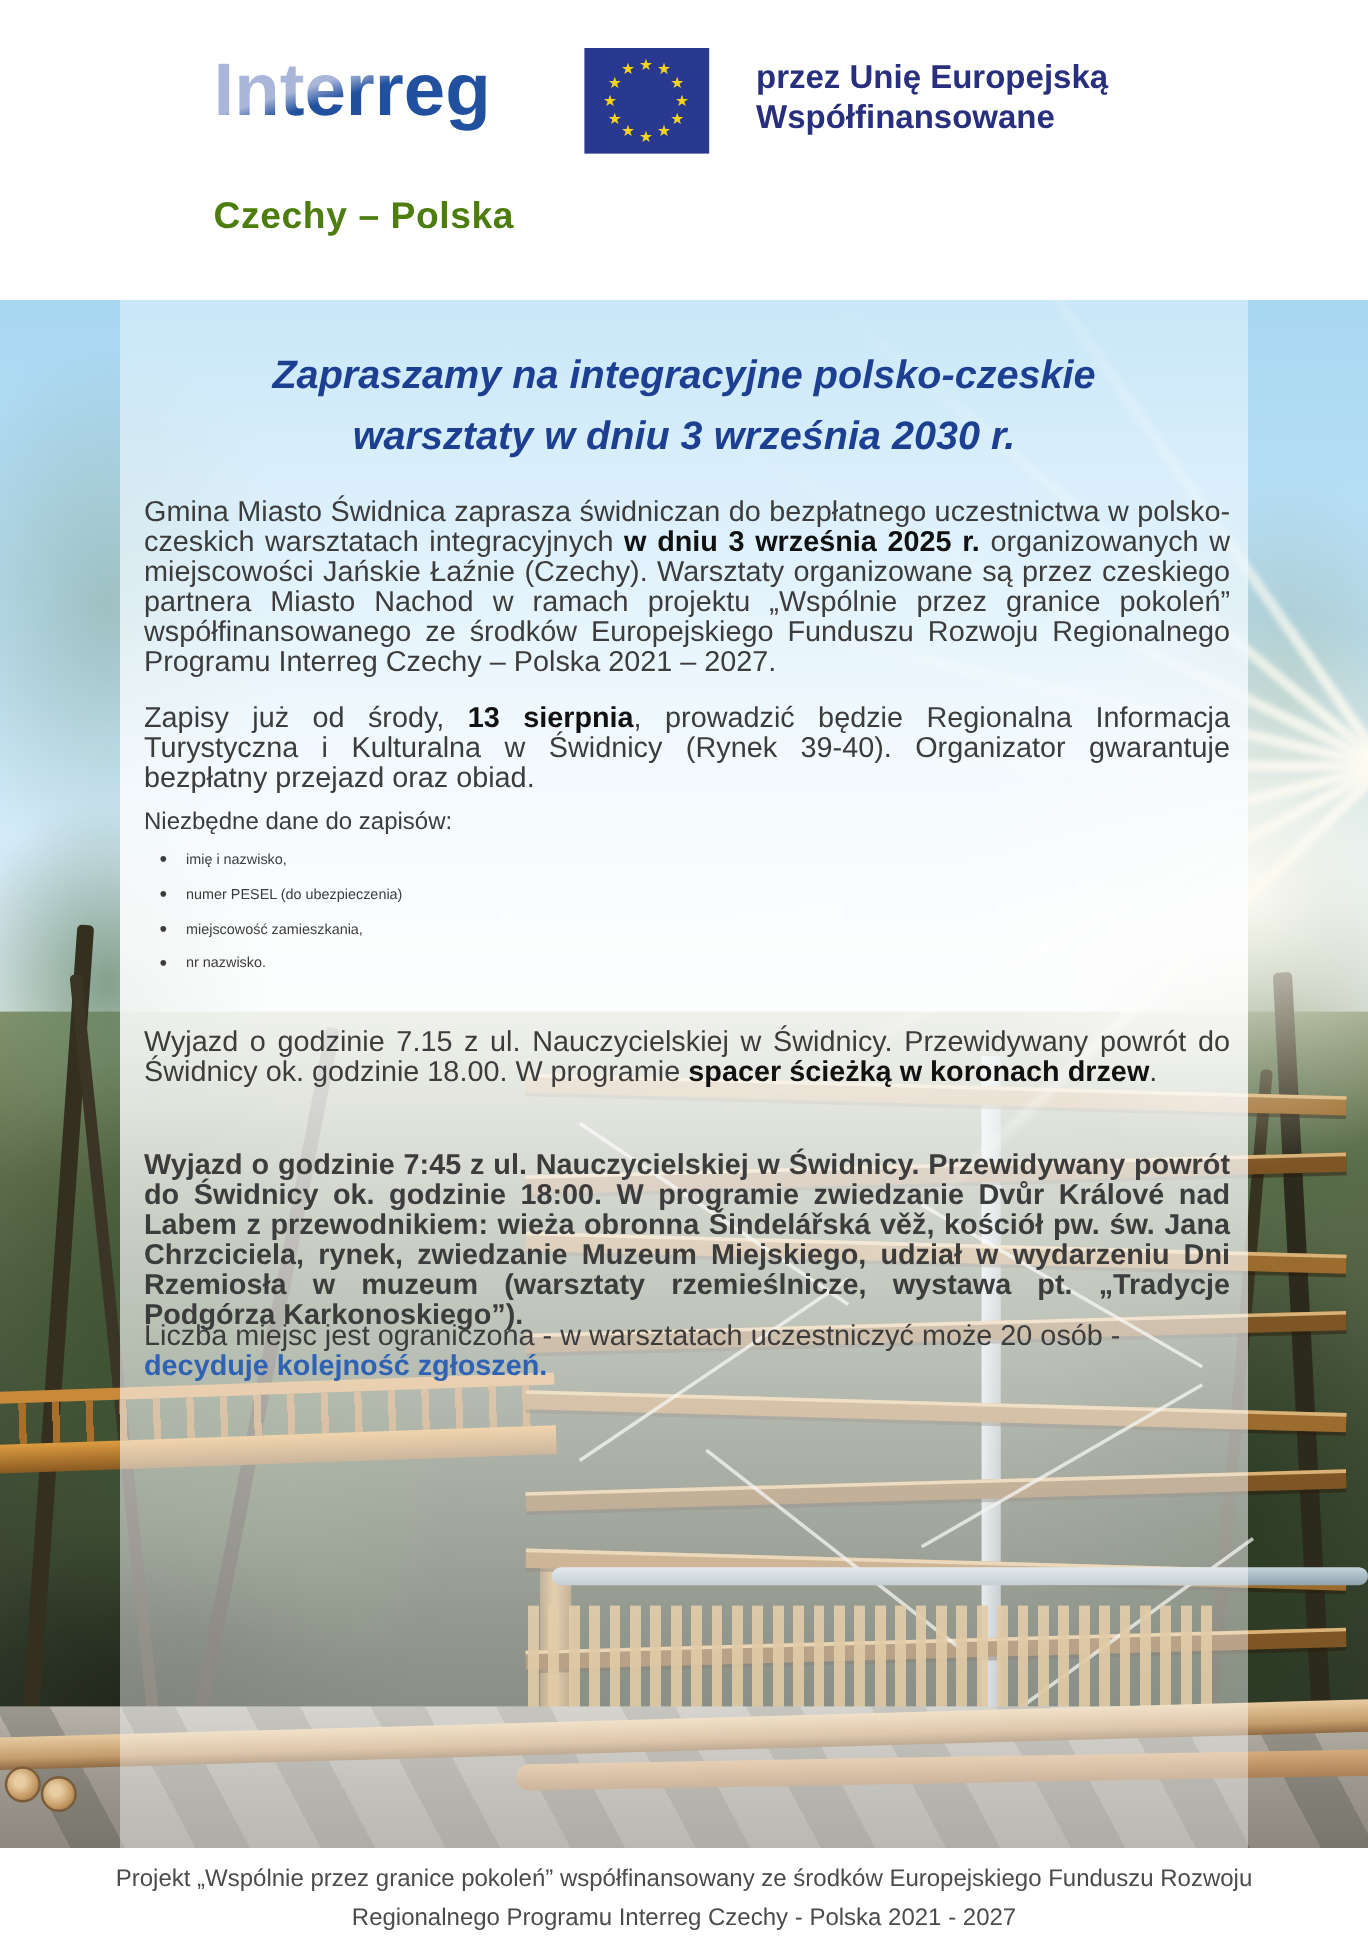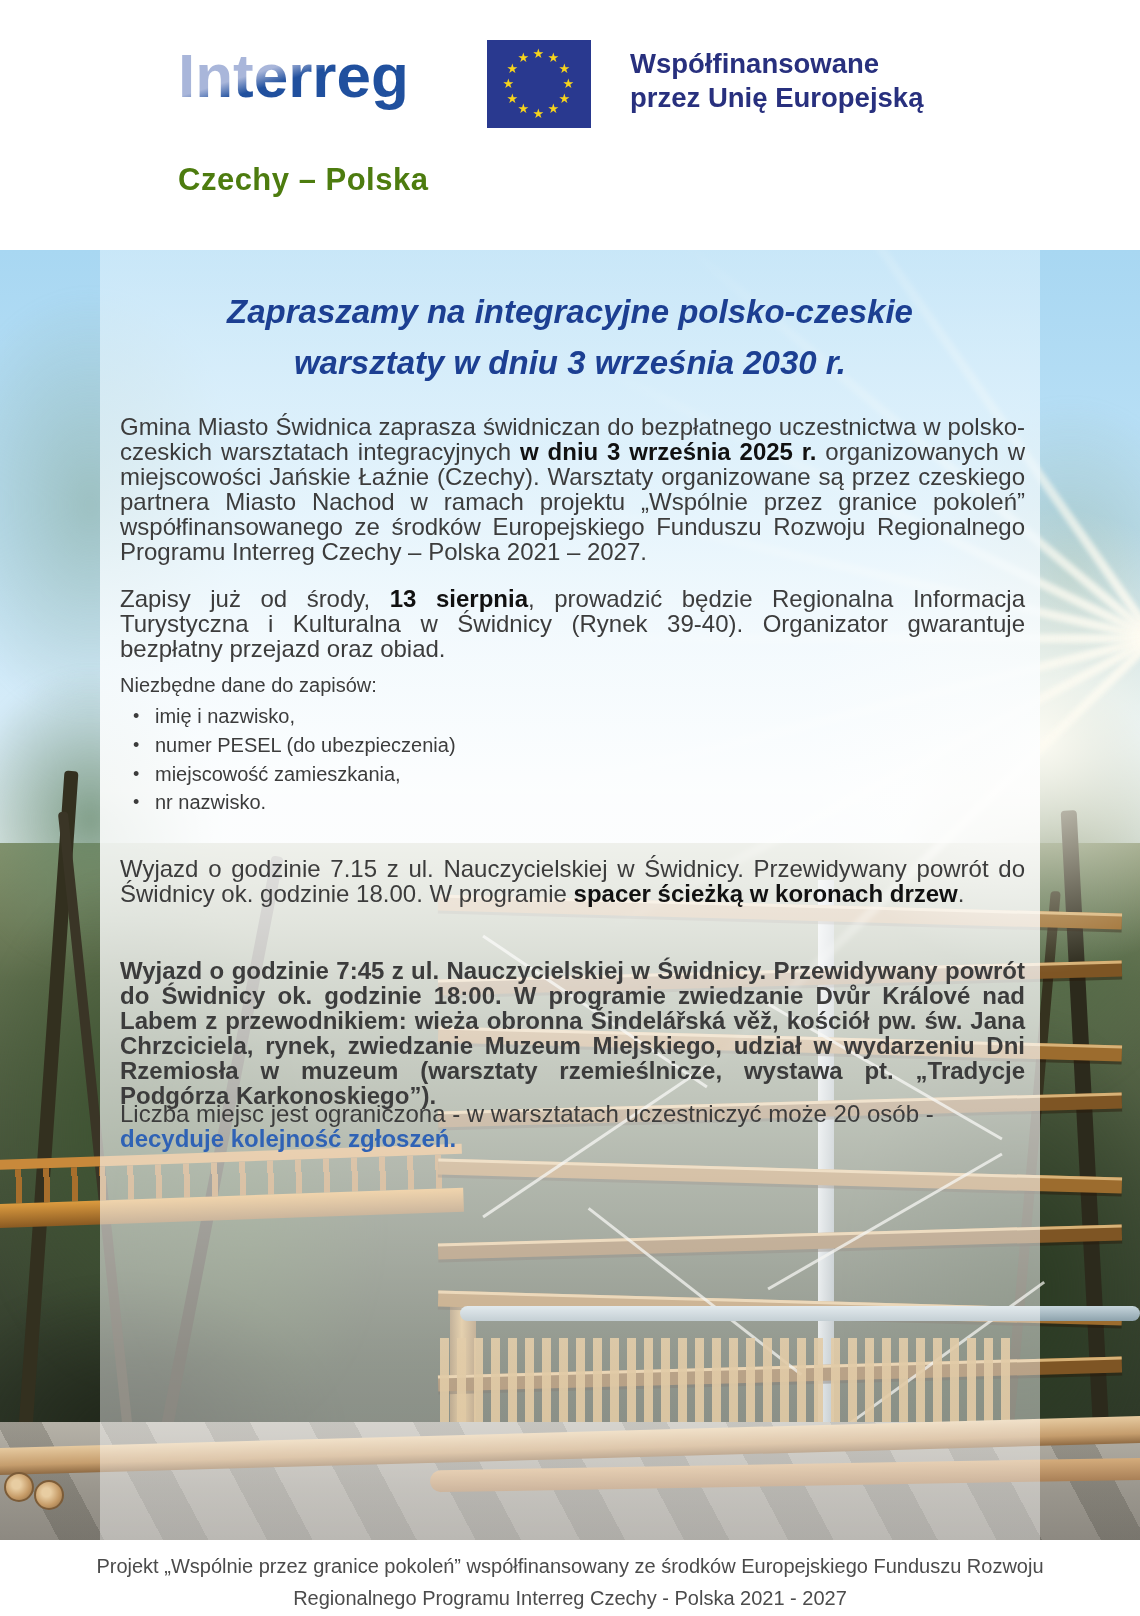--- a/index.html
+++ b/index.html
@@ -124,21 +124,21 @@
   .para{
     position:absolute;left:120px;width:905px;
     color:#3c3c3c;font-size:24px;line-height:25px;text-align:justify;
   }
   .para .b{font-weight:bold;color:#111111;}
   .para .bb{font-weight:bold;color:#2f62b5;}
   .p1{top:414px;}
   .p2{top:586px;}
   .list-heading{position:absolute;left:120px;top:674px;color:#3c3c3c;font-size:20px;}
   .biglist{position:absolute;left:120px;top:702px;margin:0;padding:0;list-style:none;
-    color:#3c3c3c;font-size:20px;line-height:28.8px;}
+    color:#3c3c3c;font-size:12px;line-height:28.8px;}
   .biglist li{position:relative;padding-left:35px;}
   .biglist li:before{content:"•";position:absolute;left:13px;font-size:18px;}
   .p3{top:856px;}
   .p4{top:958px;font-weight:bold;}
   .p5{top:1101px;text-align:left;}
   
   .footer{
     position:absolute;left:0;top:1540px;width:1140px;height:76px;background:#ffffff;
   }
   .footer-text{
@@ -227,22 +227,22 @@
       <span class="star" style="left: 71.4808px; top: 51.5px;">★</span>
       <span class="star" style="left: 60.5px; top: 62.4808px;">★</span>
       <span class="star" style="left: 45.5px; top: 66.5px;">★</span>
       <span class="star" style="left: 30.5px; top: 62.4808px;">★</span>
       <span class="star" style="left: 19.5192px; top: 51.5px;">★</span>
       <span class="star" style="left: 15.5px; top: 36.5px;">★</span>
       <span class="star" style="left: 19.5192px; top: 21.5px;">★</span>
       <span class="star" style="left: 30.5px; top: 10.5192px;">★</span>
     </div>
   <div class="eu-text">
+    <div>przez Unię Europejską</div>
     <div>Współfinansowane</div>
-    <div>przez Unię Europejską</div>
   </div>
 
   <div class="title">
     <div>Zapraszamy na integracyjne polsko-czeskie</div>
     <div>warsztaty w dniu 3 września 2030 r.</div>
   </div>
 
   <div class="para p1"><span>Gmina Miasto Świdnica zaprasza świdniczan do bezpłatnego uczestnictwa w polsko-czeskich warsztatach integracyjnych </span><span class="b">w dniu 3 września 2025 r.</span><span> organizowanych w miejscowości Jańskie Łaźnie (Czechy). Warsztaty organizowane są przez czeskiego partnera Miasto Nachod w ramach projektu „Wspólnie przez granice pokoleń” współfinansowanego ze środków Europejskiego Funduszu Rozwoju Regionalnego Programu Interreg Czechy – Polska 2021 – 2027.</span></div>
 
   <div class="para p2"><span>Zapisy już od środy, </span><span class="b">13 sierpnia</span><span>, prowadzić będzie Regionalna Informacja Turystyczna i Kulturalna w Świdnicy (Rynek 39-40). Organizator gwarantuje bezpłatny przejazd oraz obiad.</span></div>

